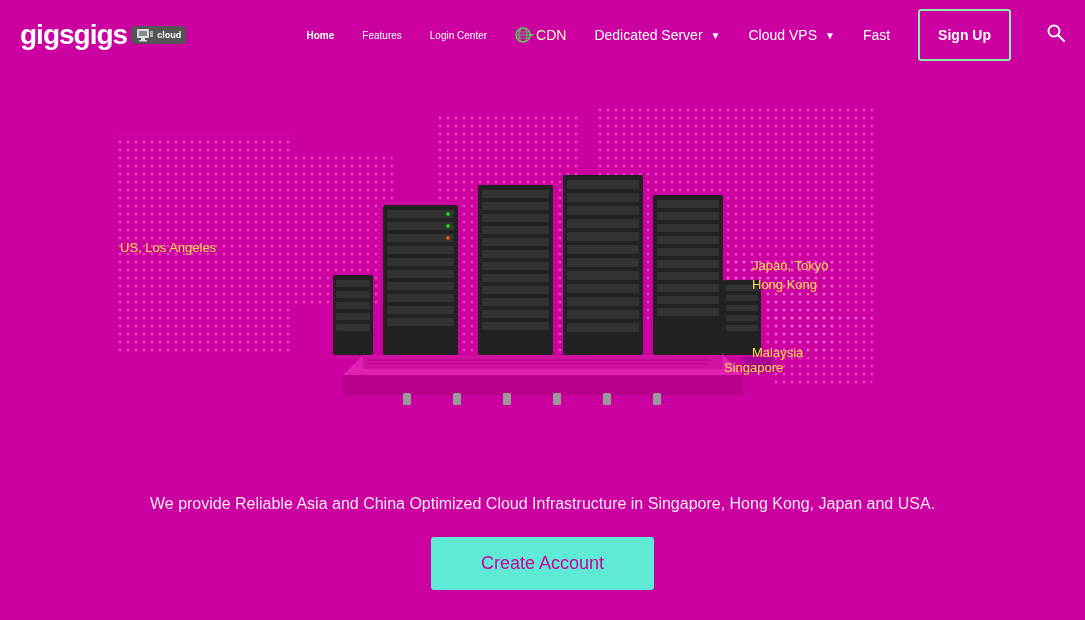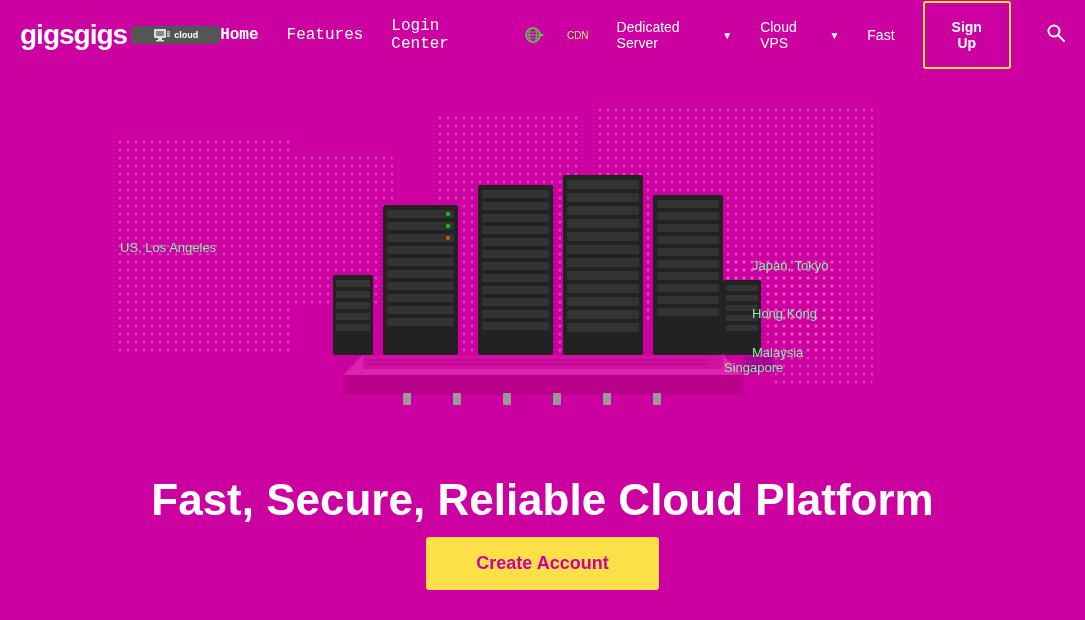--- a/index.html
+++ b/index.html
@@ -35,42 +35,41 @@
       color: white;
       letter-spacing: -1px;
     }
     .logo-text .gigs1 { color: white; }
     .logo-text .gigs2 { color: white; }
     .logo-cloud-badge {
       background: #555;
       color: white;
       font-size: 9px;
       border-radius: 4px;
-      padding: 2px 22px;
+      padding: 2px 5px;
       margin-left: 4px;
       font-weight: bold;
       display: flex;
       align-items: center;
       gap: 3px;
       text-align: right;
     }
 
     nav {
       display: flex;
       align-items: center;
       gap: 28px;
     }
 
     .nav-link {
       color: white;
       text-decoration: none;
-      font-size: 16px;
+      font-size: 10px;
       font-weight: 500;
       cursor: pointer;
-      font-family: Liberation Mono, monospace;
     }
     .nav-link.active {
       color: white;
       font-weight: 700;
     }
     .nav-link-with-arrow {
       display: flex;
       align-items: center;
       gap: 8px;
       color: white;
@@ -78,37 +77,37 @@
       font-weight: 500;
       cursor: pointer;
     }
     .nav-link-with-arrow .arrow {
       font-size: 10px;
     }
 
     .cdn-link {
       display: flex;
       align-items: center;
-      gap: 22px;
-      color: #bef264;
-      font-size: 10px;
+      gap: 1px;
+      color: #fef9c3;
+      font-size: 14px;
       cursor: pointer;
     }
 
     .nav-login {
       color: white;
       font-size: 14px;
       cursor: pointer;
       text-decoration: none;
     }
 
     .signup-btn {
       background: transparent;
       color: white;
-      border: 2px solid #fde047;
+      border: 2px solid #86efac;
       padding: 16px 18px;
       font-size: 14px;
       font-weight: bold;
       cursor: pointer;
       border-radius: 3px;
     }
 
     .search-icon-btn {
       background: none;
       border: none;
@@ -154,21 +153,21 @@
       position: absolute;
       top: 130px;
       left: 0;
       right: 0;
       height: 280px;
       pointer-events: none;
     }
 
     .location-label {
       position: absolute;
-      color: #86efac;
+      color: #fde047;
       font-size: 13px;
       font-weight: 500;
     }
 
     
     .hero-text-section {
       position: absolute;
       bottom: 30px;
       left: 0; right: 0;
       text-align: center;
@@ -182,26 +181,26 @@
     }
 
     .hero-subtitle {
       color: rgba(255,255,255,0.9);
       font-size: 16px;
       margin-bottom: 24px;
     }
 
     .cta-btn {
       display: inline-block;
-      background: #fde047;
+      background: #5eead4;
       color: #cc00a0;
       border: none;
       padding: 16px 50px;
       font-size: 18px;
-      font-weight: bold;
+      font-weight: normal;
       cursor: pointer;
       border-radius: 3px;
       text-decoration: none;
     }
   </style>
 </head>
 <body>
 
 <header>
   <div class="logo-container">
@@ -373,22 +372,22 @@
     <line x1="445" y1="272" x2="445" y2="286" stroke="#880077" stroke-width="1"></line>
     <line x1="450" y1="272" x2="450" y2="286" stroke="#880077" stroke-width="1"></line>
     <line x1="455" y1="272" x2="455" y2="286" stroke="#880077" stroke-width="1"></line>
     <line x1="460" y1="272" x2="460" y2="286" stroke="#880077" stroke-width="1"></line>
     <line x1="465" y1="272" x2="465" y2="286" stroke="#880077" stroke-width="1"></line>
   </svg>
 
   <div class="location-labels">
     <span class="location-label" style="left:120px; top:110px;">US, Los Angeles</span>
     <span class="location-label" style="left:752px; top:128px;">Japan, Tokyo</span>
-    <span class="location-label" style="left:752px; top:176px;">Hong Kong</span>
+    <span class="location-label" style="left:752px; top:147px;">Hong Kong</span>
     <span class="location-label" style="left:752px; top:196px;margin-top:19px;">Malaysia</span>
     <span class="location-label" style="left:724px; top:230px;">Singapore</span>
   </div>
 
   <div class="hero-text-section">
-    <h1 class="hero-title">Fast, Secure, Reliable Cloud Platform</h1>
+    <p class="hero-subtitle">We provide Reliable Asia and China Optimized Cloud Infrastructure in Singapore, Hong Kong, Japan and USA.</p>
     <button class="cta-btn">Create Account</button>
   </div>
 </div>
 
 </body></html>

